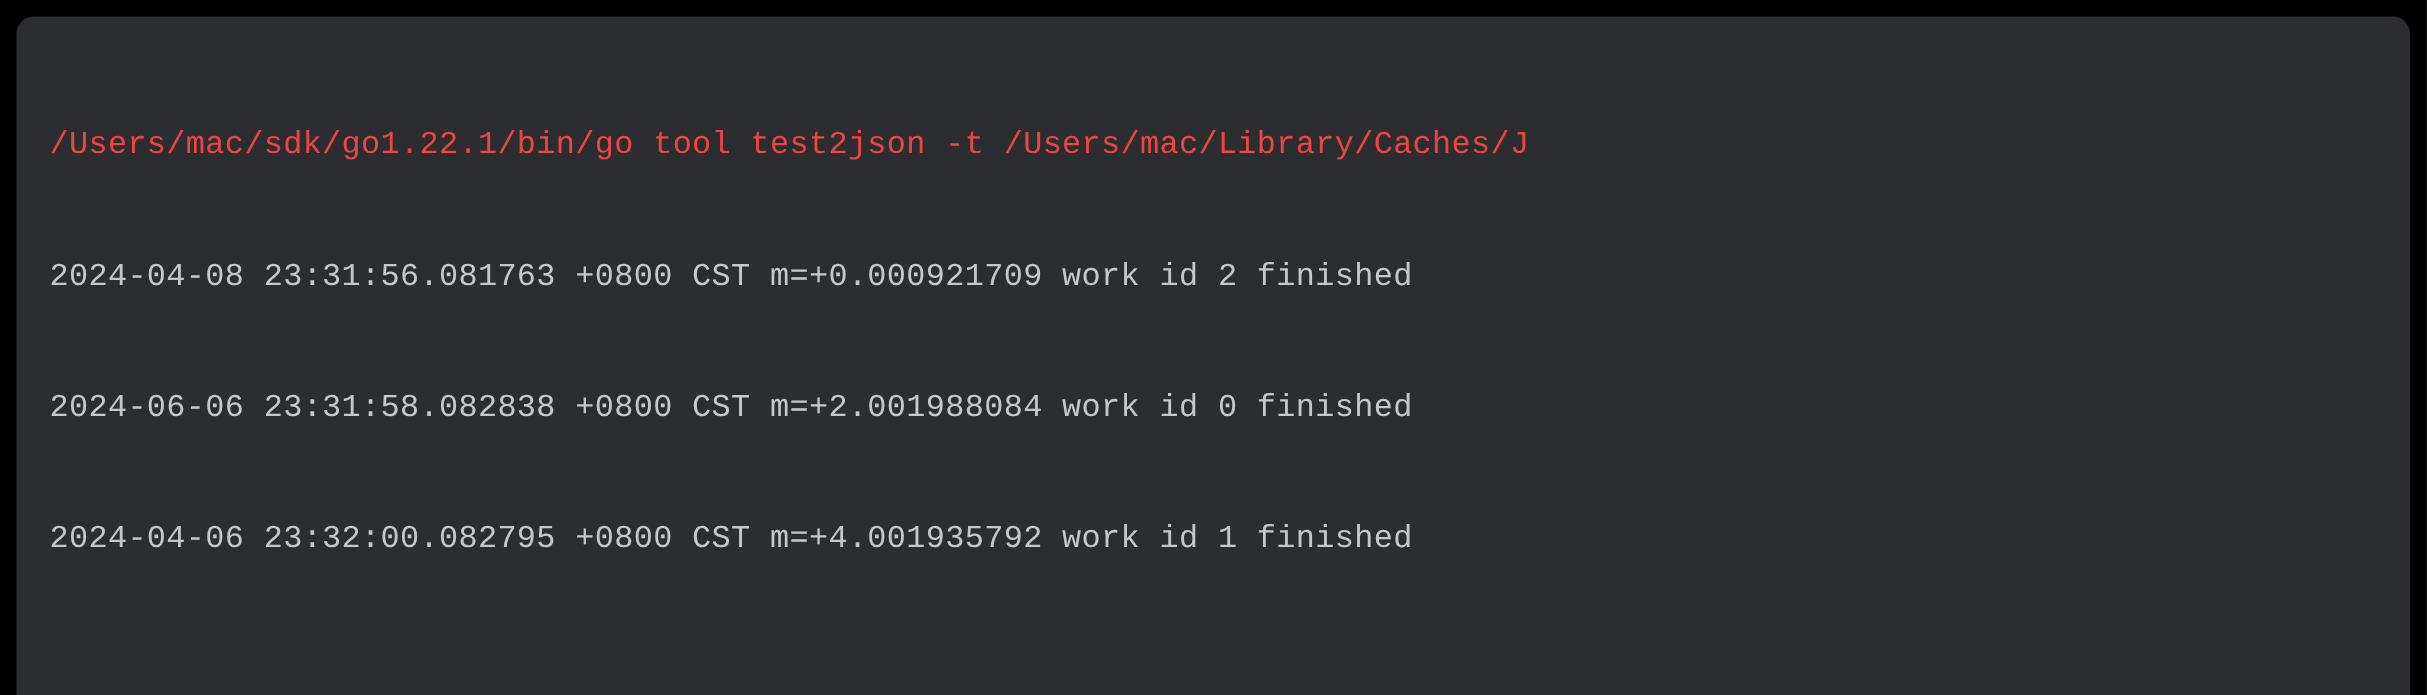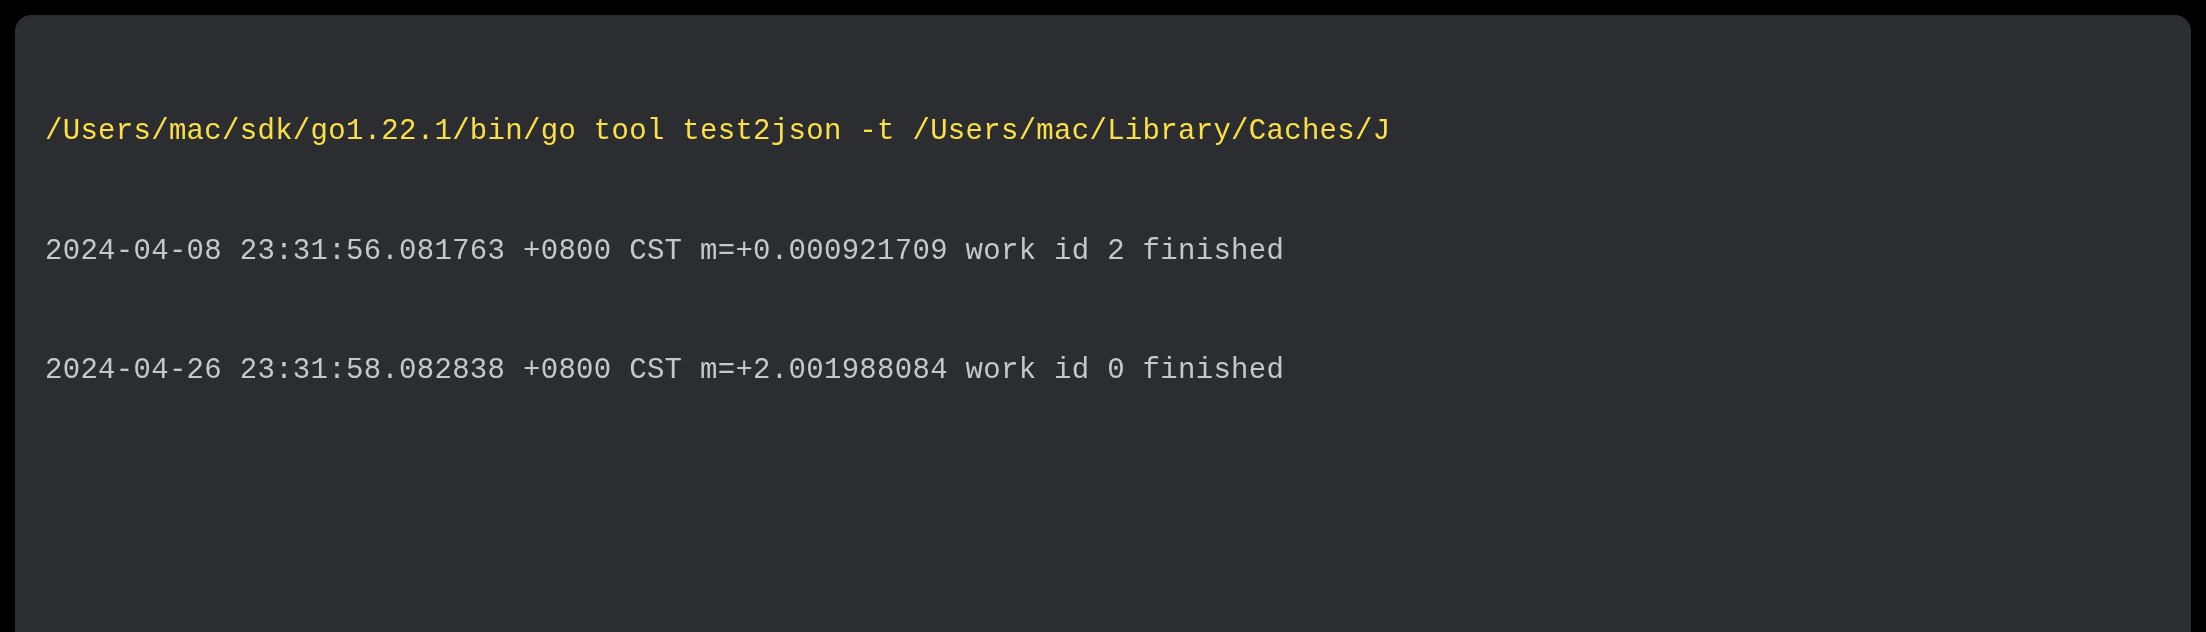--- a/index.html
+++ b/index.html
@@ -23,32 +23,33 @@
       color: #c5c8c6;
       font-size: 29px;
       line-height: 1.37;
       white-space: pre;
       letter-spacing: 0.3px;
     }
     .line {
       display: block;
     }
     .command-line {
-      color: #fde047;
+      color: #ef4444;
       overflow: hidden;
       text-overflow: clip;
       white-space: nowrap;
     }
   </style>
 </head>
 <body>
 
 <div class="terminal-panel">
   <div class="terminal-output">
     <span class="line command-line">/Users/mac/sdk/go1.22.1/bin/go tool test2json -t /Users/mac/Library/Caches/J</span>
     <span class="line">2024-04-08 23:31:56.081763 +0800 CST m=+0.000921709 work id 2 finished</span>
-    <span class="line">2024-04-26 23:31:58.082838 +0800 CST m=+2.001988084 work id 0 finished</span>
+    <span class="line">2024-06-06 23:31:58.082838 +0800 CST m=+2.001988084 work id 0 finished</span>
+    <span class="line">2024-04-06 23:32:00.082795 +0800 CST m=+4.001935792 work id 1 finished</span>
     
     
     
     
   </div>
 </div>
 
 </body></html>

